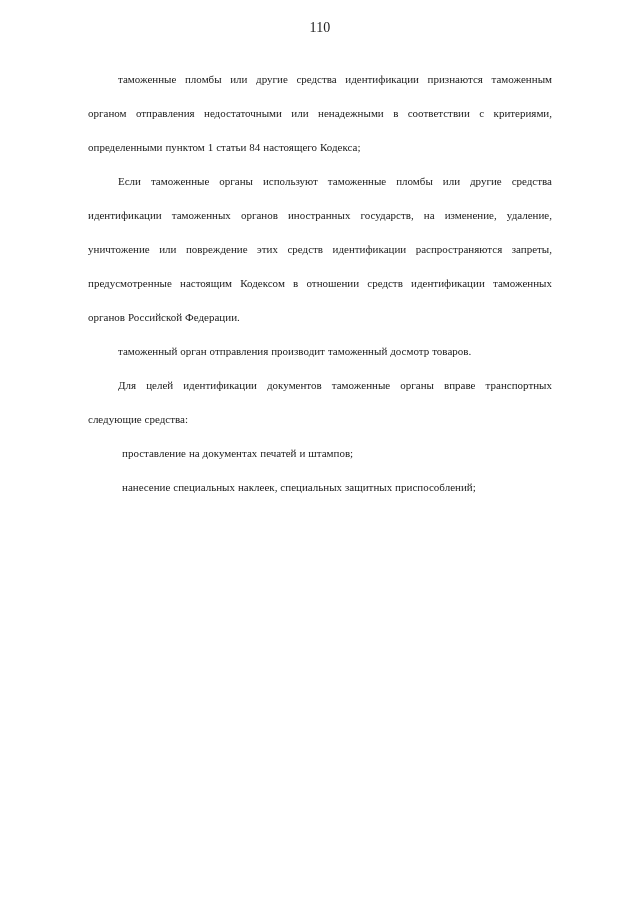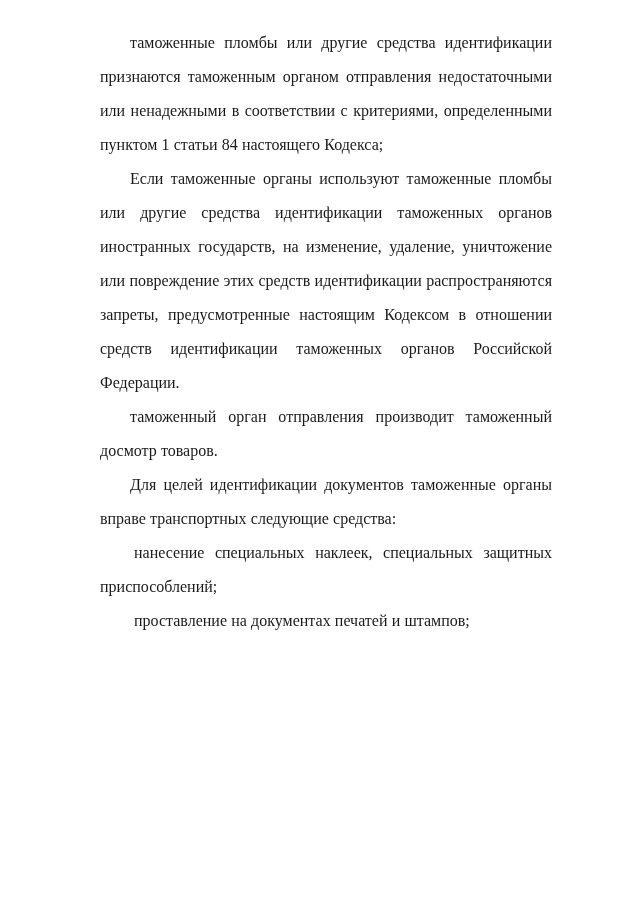--- a/index.html
+++ b/index.html
@@ -29,44 +29,45 @@
     margin-top: 20px;
     margin-bottom: 0;
     letter-spacing: 0.2px;
   }
   .body-text {
     margin: 0 auto;
     padding-top: 26px;
     width: 464px;
   }
   p.para {
-    margin: 0 0 0 12px;
-    font-size: 16px;
+    margin: 0 0 0 0;
+    font-size: 11px;
     line-height: 34px;
     text-align: justify;
     text-justify: inter-word;
     color: #1a1a1a;
     word-spacing: 0.2px;
   }
   p.para.indent {
     text-indent: 30px;
   }
   p.para.indent-wide {
     text-indent: 34px;
   }
   
 </style>
 </head>
 <body>
 
 <div class="page">
 
+  <div class="page-number">110</div>
 
   <div class="body-text">
     <p class="para indent">таможенные пломбы или другие средства идентификации признаются таможенным органом отправления недостаточными или ненадежными в соответствии с критериями, определенными пунктом 1 статьи 84 настоящего Кодекса;</p>
     <p class="para indent">Если таможенные органы используют таможенные пломбы или другие средства идентификации таможенных органов иностранных государств, на изменение, удаление, уничтожение или повреждение этих средств идентификации распространяются запреты, предусмотренные настоящим Кодексом в отношении средств идентификации таможенных органов Российской Федерации.</p>
     <p class="para indent">таможенный орган отправления производит таможенный досмотр товаров.</p>
     <p class="para indent">Для целей идентификации документов таможенные органы вправе транспортных следующие средства:</p>
+    <p class="para indent-wide">проставление на документах печатей и штампов;</p>
     <p class="para indent-wide">нанесение специальных наклеек, специальных защитных приспособлений;</p>
-    <p class="para indent-wide">проставление на документах печатей и штампов;</p>
   </div>
 
 </div>
 
 </body></html>

